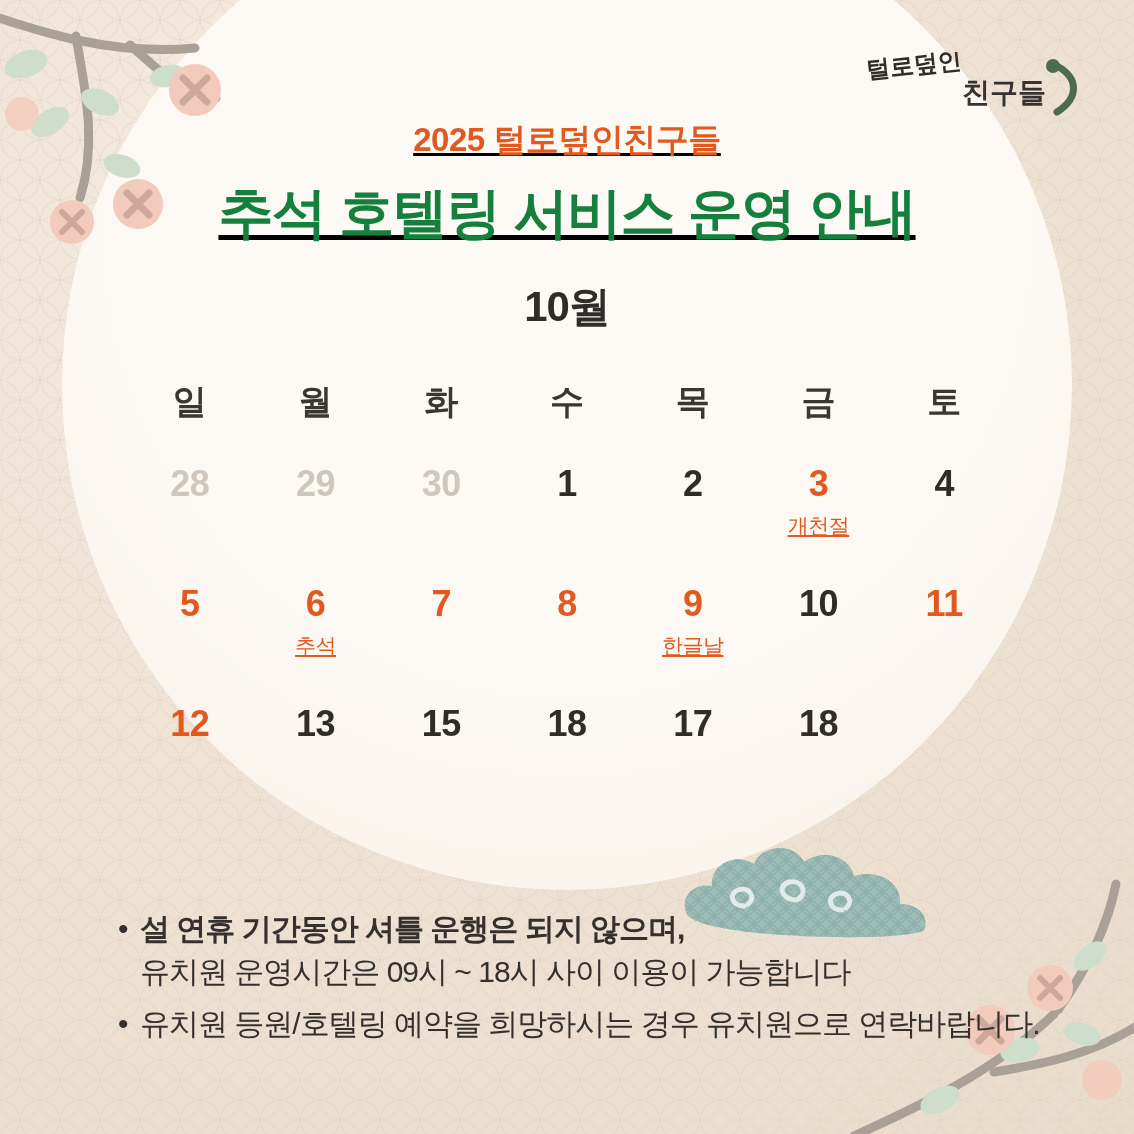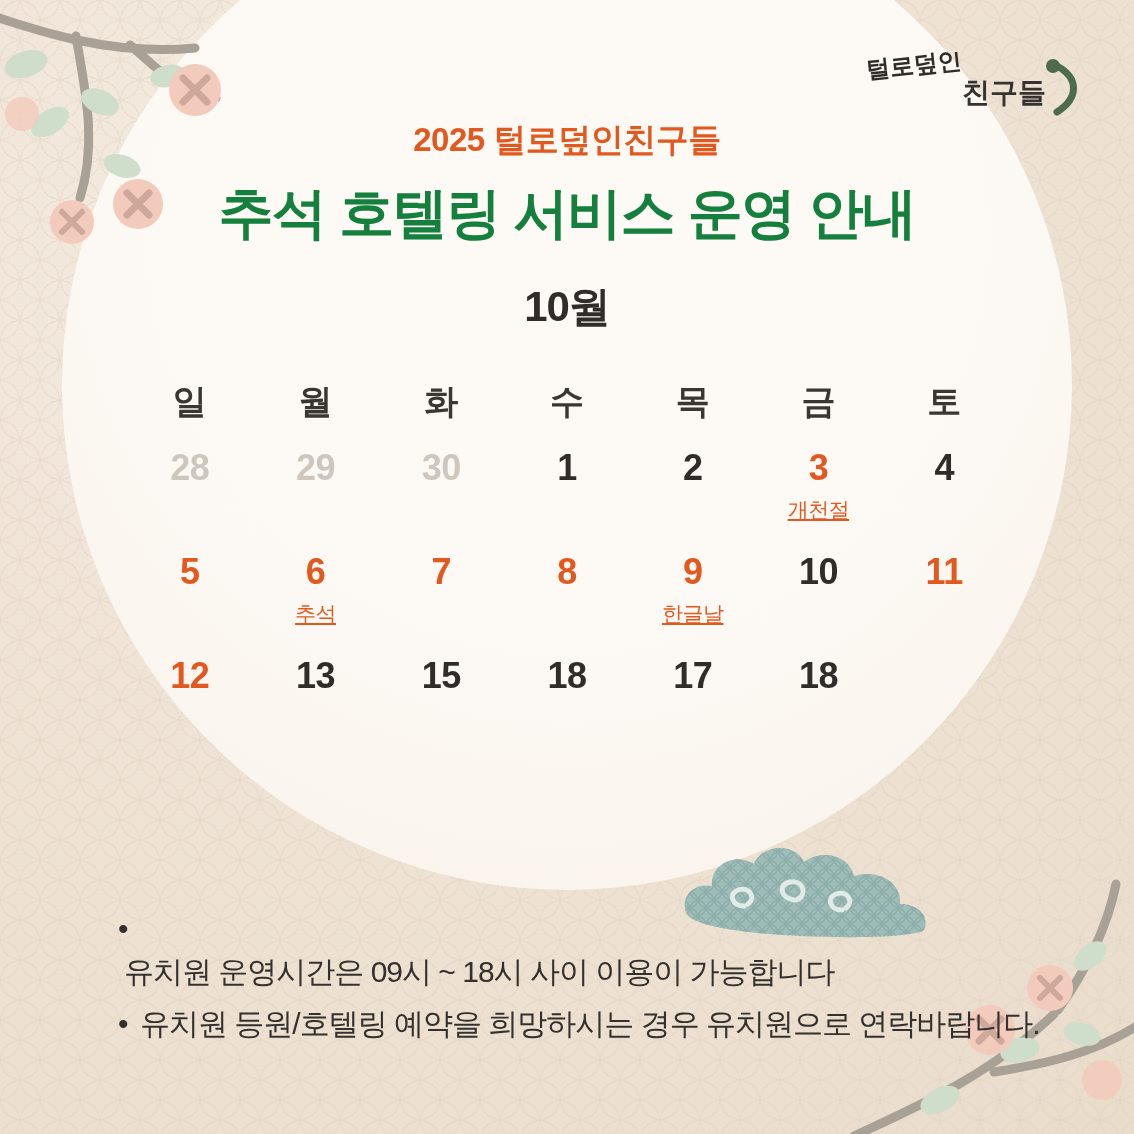--- a/index.html
+++ b/index.html
@@ -54,21 +54,21 @@
   .cloud { position: absolute; right: 160px; top: 820px; pointer-events: none; }
   .logo { position: absolute; right: 52px; top: 52px; pointer-events: none; }
 
   
   .content {
     position: relative;
     width: 100%;
     height: 100%;
   }
 
-  .titles { text-align: center; padding-top: 118px; }
+  .titles { text-align: center; padding-top: 118px; text-decoration: underline; }
   .title-sub {
     font-size: 33px;
     font-weight: bold;
     color: #e1591f;
     letter-spacing: -0.5px;
   }
   .title-main {
     margin-top: 14px;
     font-size: 55px;
     font-weight: bold;
@@ -94,21 +94,21 @@
     display: grid;
     grid-template-columns: repeat(7, 1fr);
   }
   .dow {
     text-align: center;
     font-size: 34px;
     font-weight: bold;
     color: #3a3733;
     padding-bottom: 6px;
   }
-  .week { margin-top: 18px; }
+  .week { margin-top: 34px; }
   .cell {
     text-align: center;
     min-height: 86px;
   }
   .daynum {
     font-size: 36px;
     font-weight: bold;
     color: #2f2c29;
     line-height: 1.05;
     letter-spacing: -0.5px;
@@ -138,21 +138,21 @@
   }
   .bullet {
     width: 22px;
     flex: 0 0 22px;
     font-size: 30px;
     line-height: 1.42;
   }
   .note-text { font-size: 30px; line-height: 1.42; }
   .note-strong { font-weight: bold; }
   .note-sub {
-    margin-left: 6px;
+    margin-left: 22px;
     font-size: 30px;
     line-height: 1.42;
     letter-spacing: -1px;
     color: #33302d;
   }
   .note-gap { margin-top: 10px; }
 </style>
 </head>
 <body>
 
@@ -361,20 +361,21 @@
         <div class="daynum">18</div>
         <div class="label"></div>
       </div>
     </div>
 
   </div>
 
   <div class="notes">
     <div class="note-line">
       <span class="bullet">•</span>
+      <span class="note-text note-strong">설 연휴 기간동안 셔틀 운행은 되지 않으며,</span>
     </div>
     <div class="note-sub">유치원 운영시간은 09시 ~ 18시 사이 이용이 가능합니다</div>
     <div class="note-line note-gap">
       <span class="bullet">•</span>
       <span class="note-text">유치원 등원/호텔링 예약을 희망하시는 경우 유치원으로 연락바랍니다.</span>
     </div>
   </div>
 
 </div>
 

